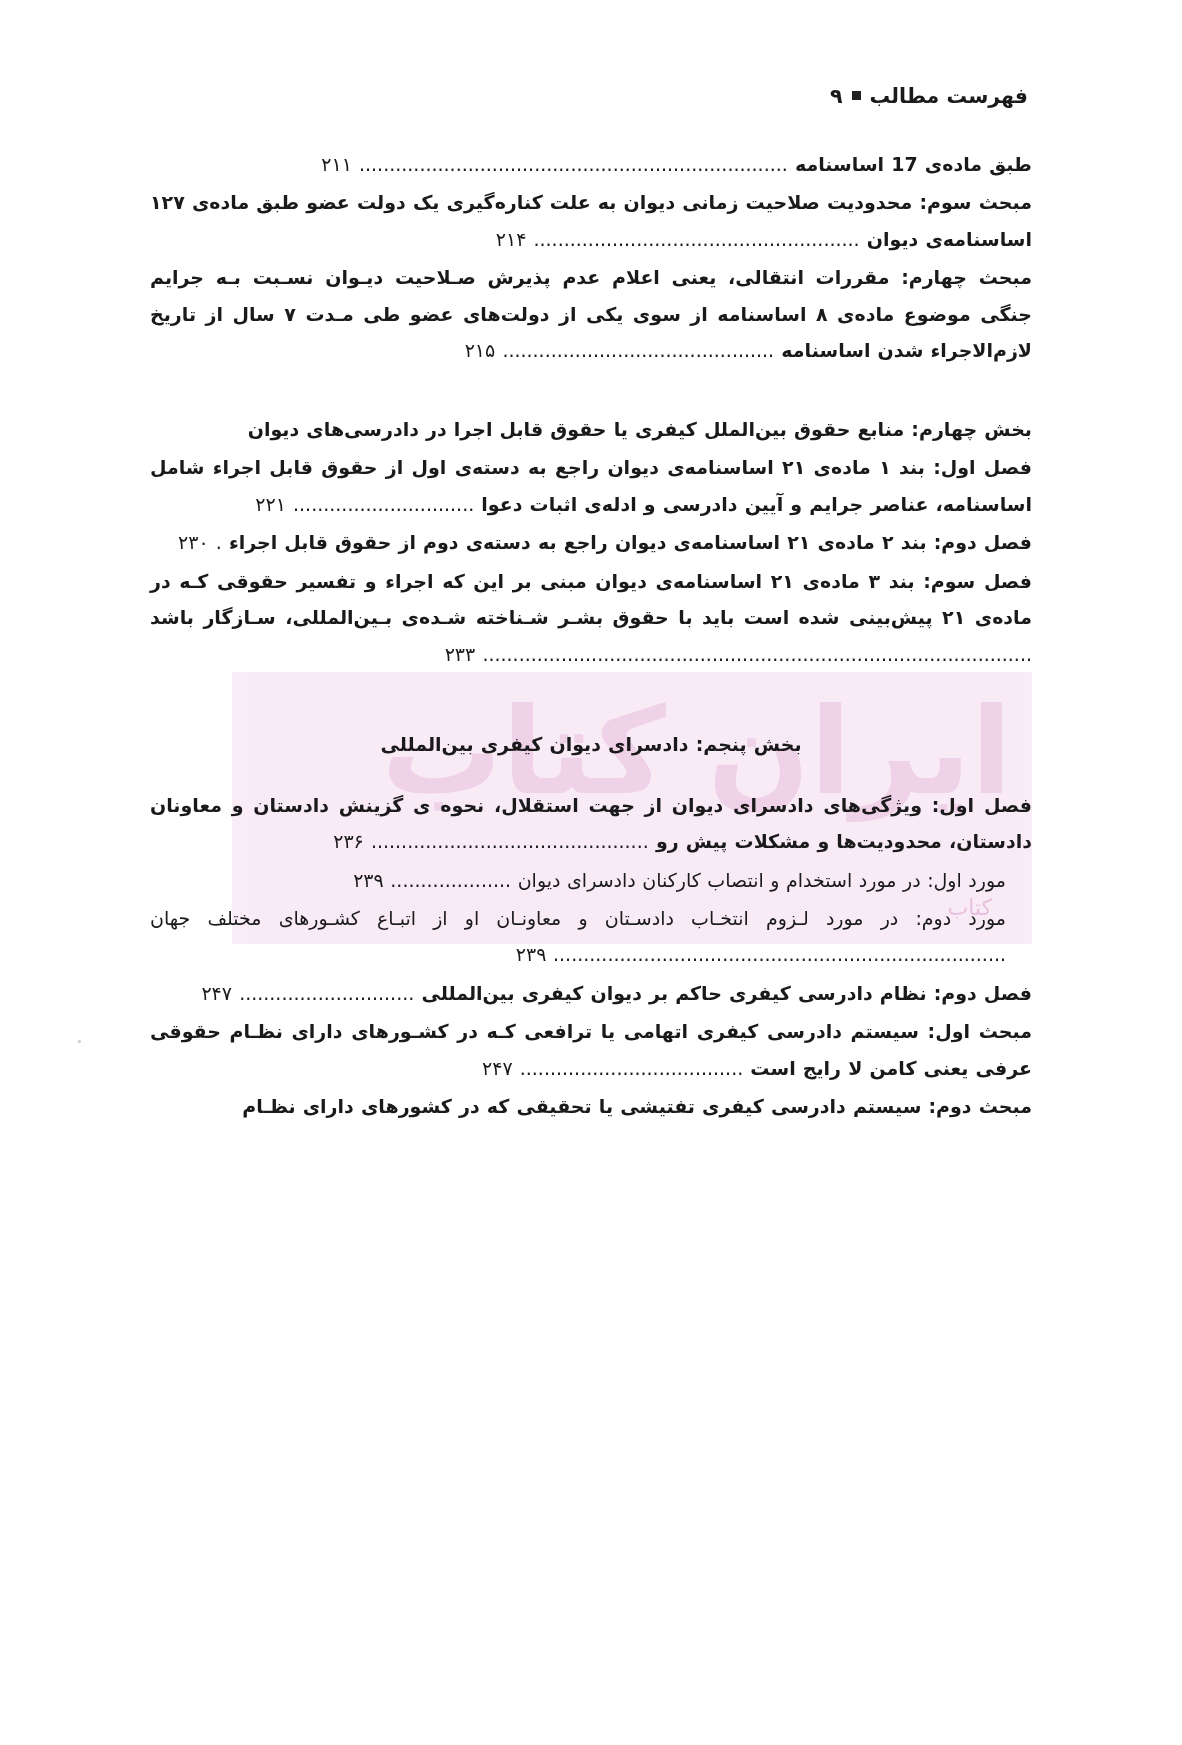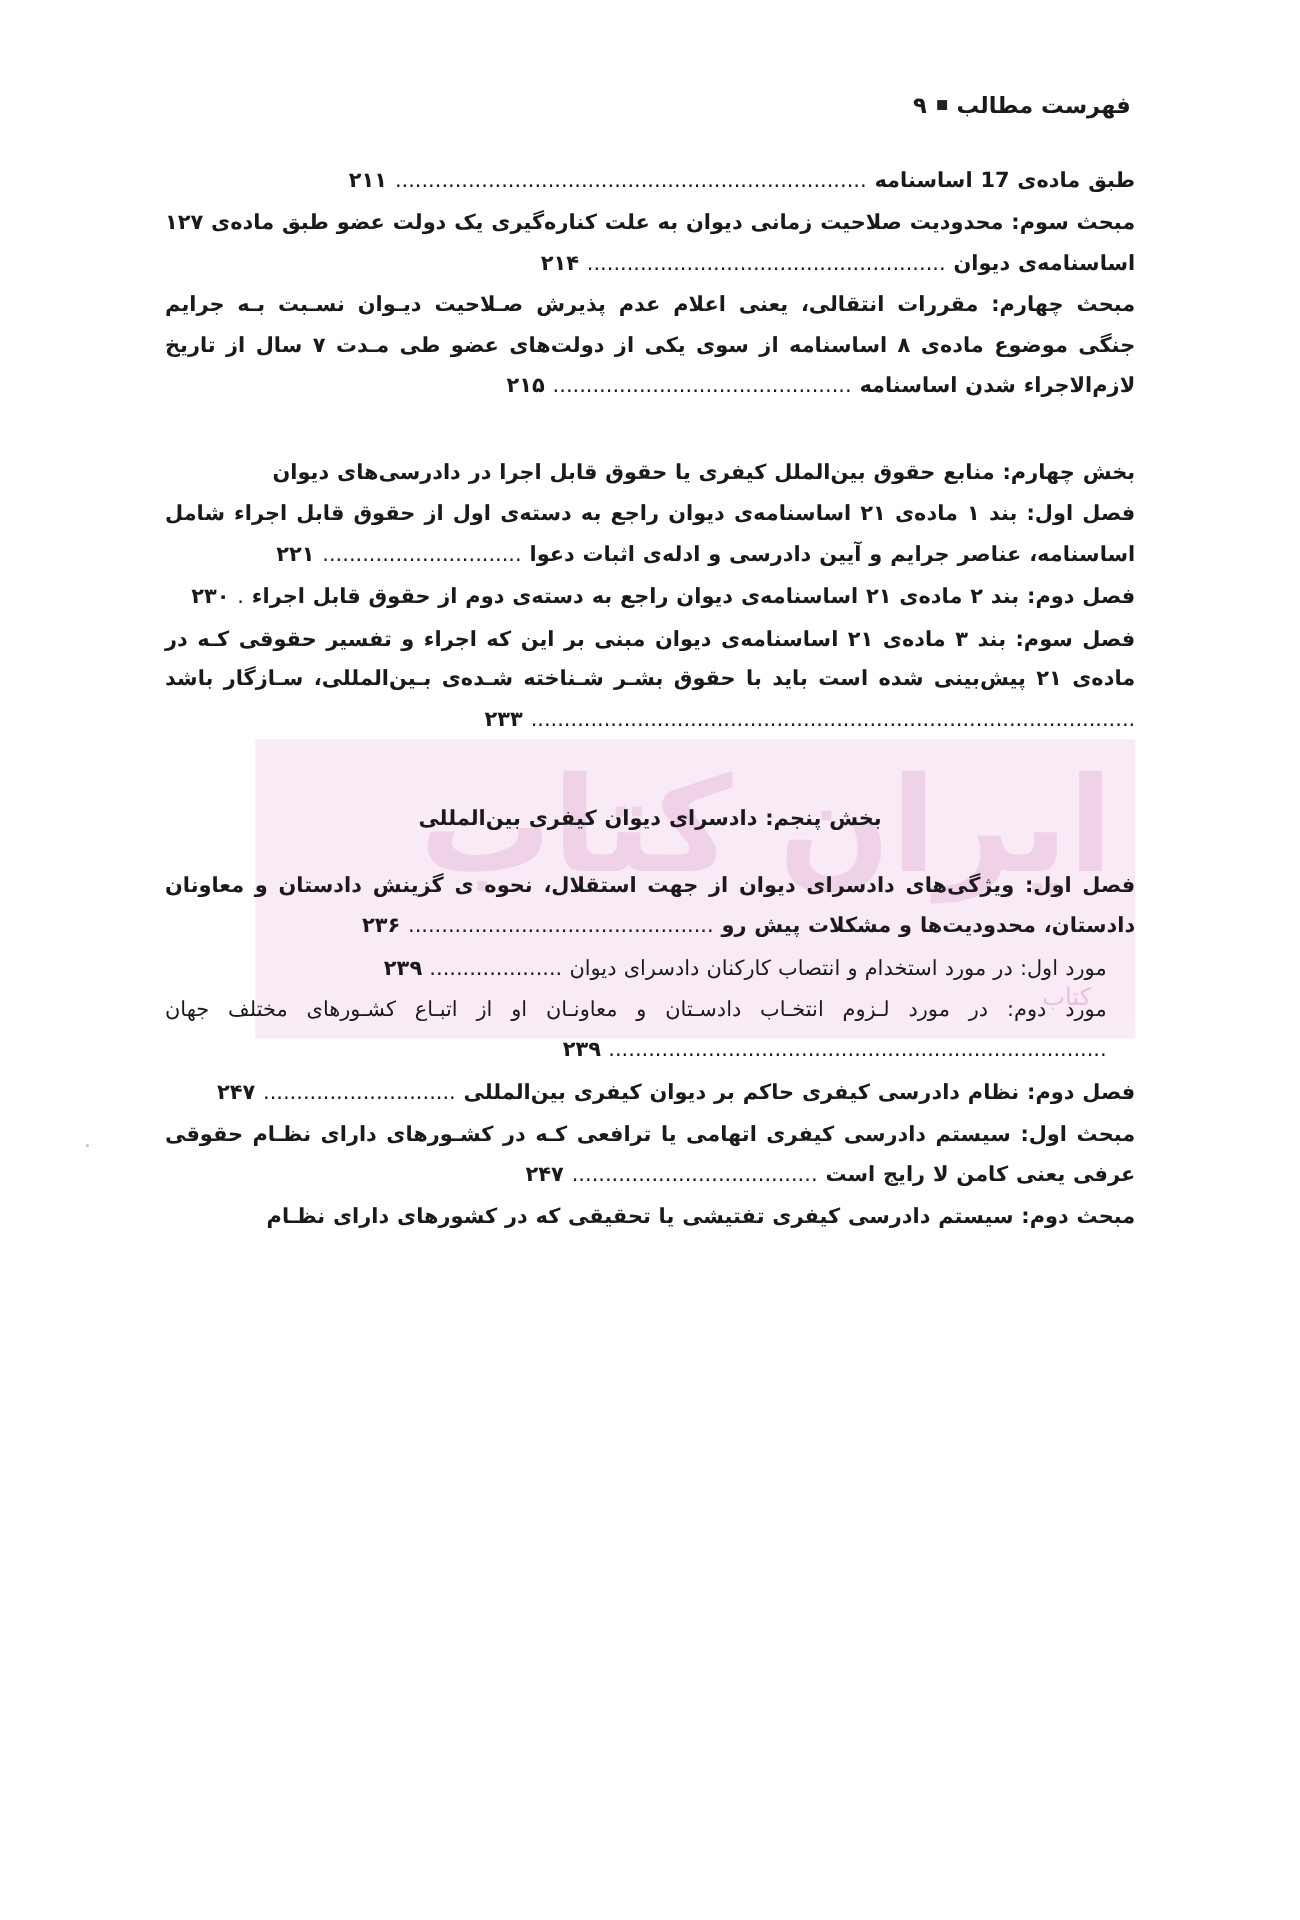--- a/index.html
+++ b/index.html
@@ -65,21 +65,21 @@
     text-align: center;
     font-weight: bold;
   }
   .entry.indent1 { padding-right: 26px; }
 
   .dots {
     letter-spacing: 1.1px;
     font-weight: normal;
   }
   .pg {
-    font-weight: bold;
+    font-weight: normal;
     white-space: nowrap;
   }
   .gap-sm { height: 22px; }
   .gap-md { height: 40px; }
   .gap-lg { height: 52px; }
 
   
   .watermark {
     position: absolute;
     top: 672px;

